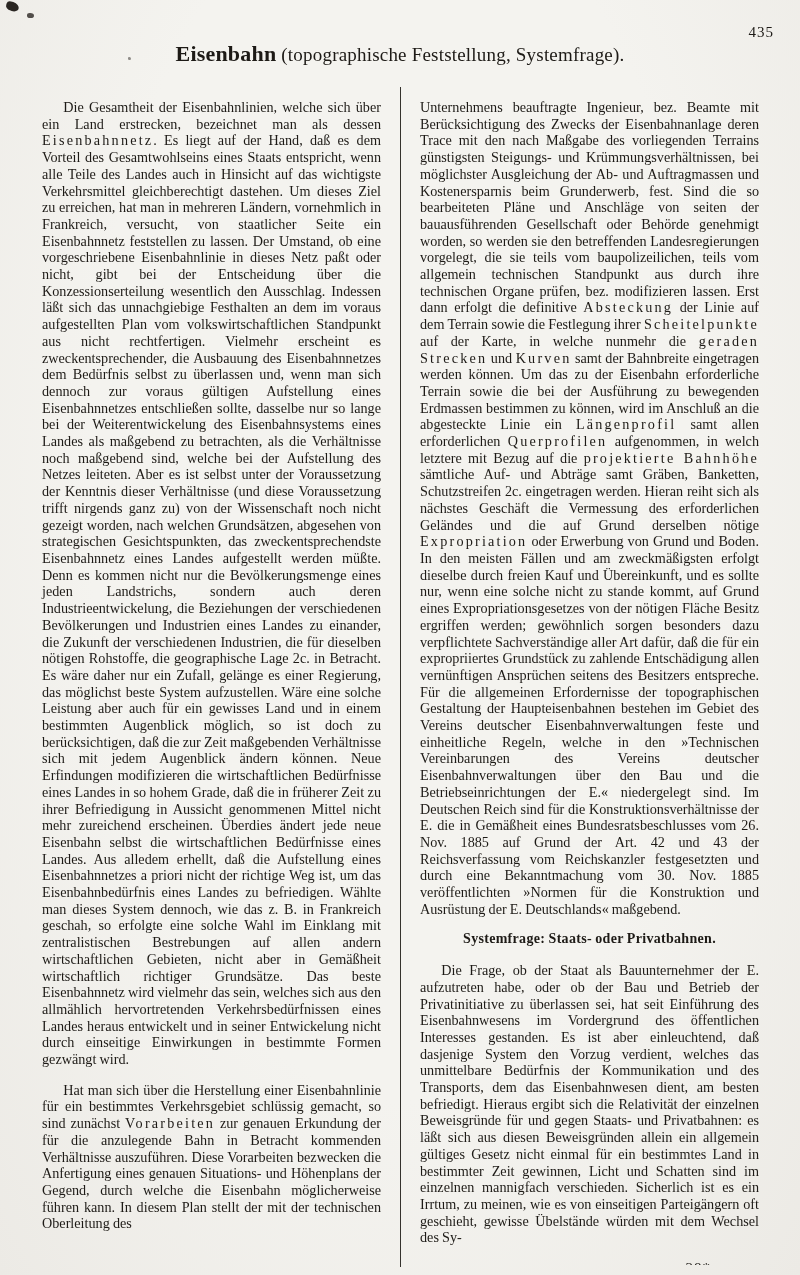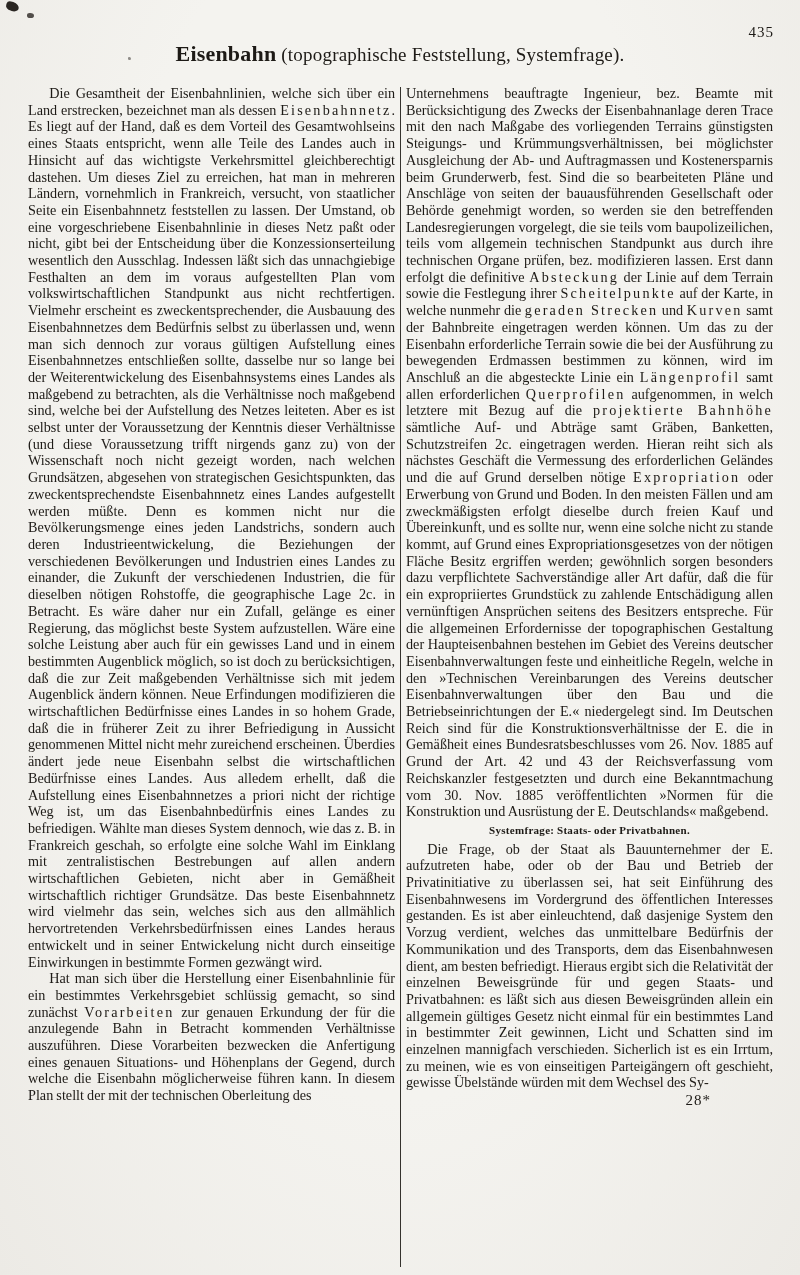--- a/index.html
+++ b/index.html
@@ -61,25 +61,25 @@
     hyphens: auto;
     -webkit-hyphens: auto;
   }
   .divider {
     width: 1px;
     background: #35322d;
     height: 1180px;
     margin: 2px 5px 0 5px;
     flex: none;
   }
-  .para { margin: 0; }
+  .para { margin: 14px; }
   .para.indent { text-indent: 1.5em; }
   .sp { letter-spacing: 2.2px; }
   .subheading {
-    font-size: 11px;
+    font-size: 14px;
     font-weight: bold;
     text-align: center;
     margin: 2px 0 2px 0;
     text-indent: 0;
     letter-spacing: .3px;
   }
   .sig {
     text-align: right;
     padding-right: 62px;
     font-size: 15px;

